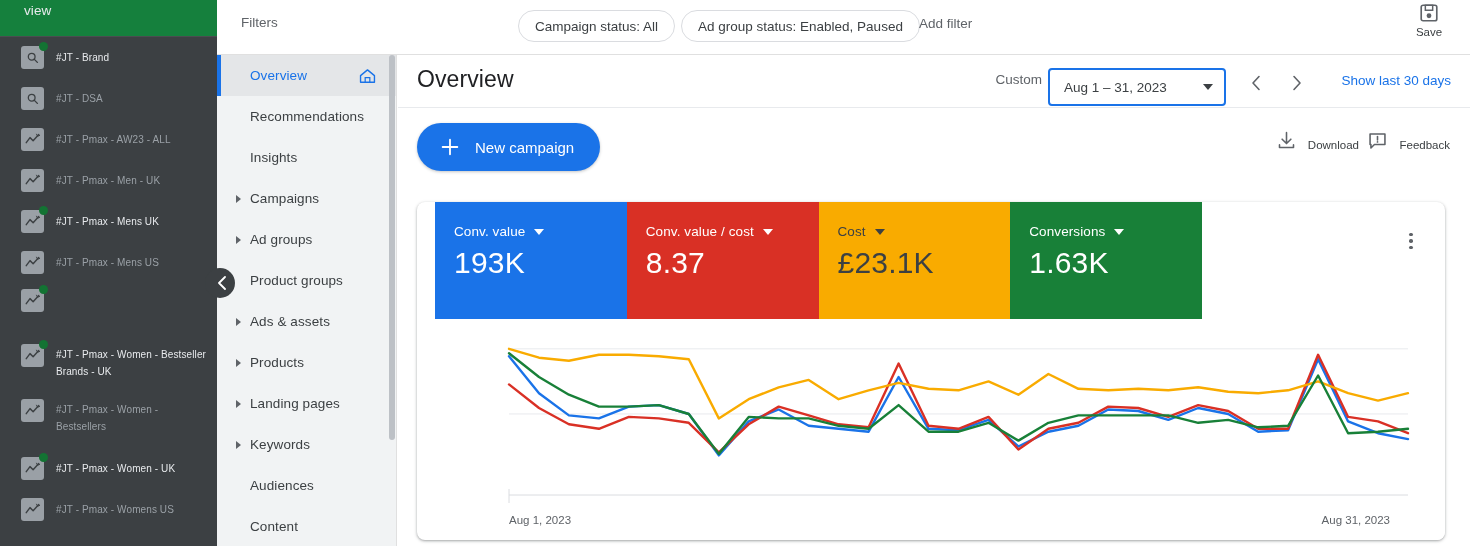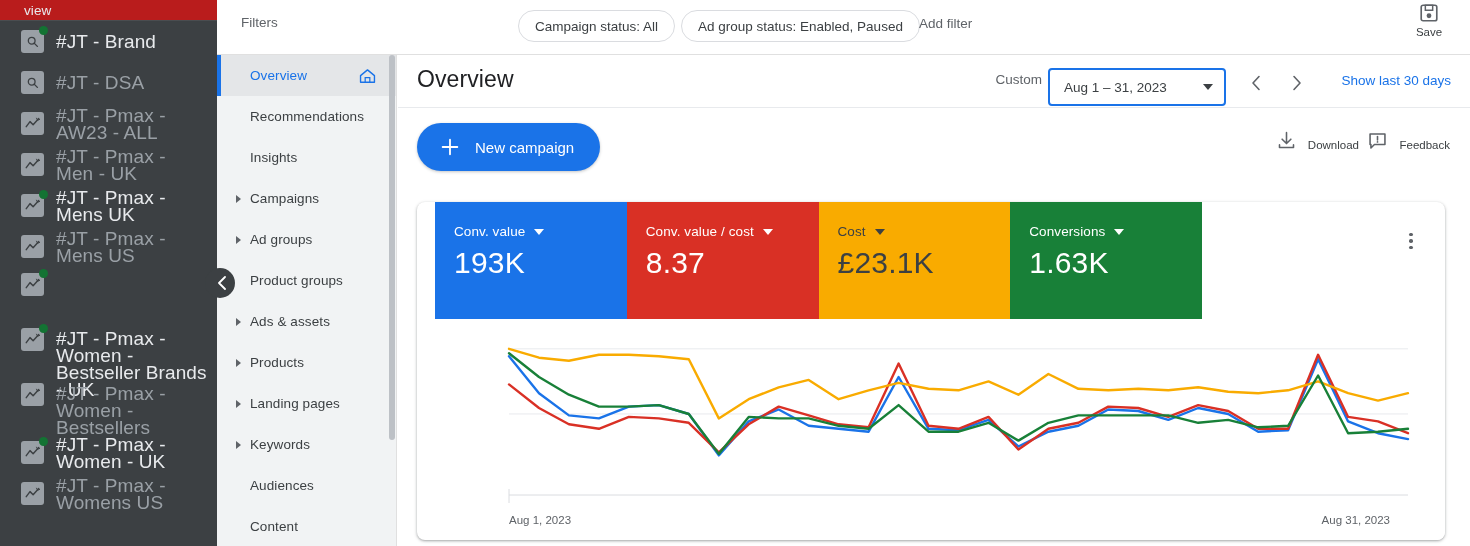--- a/index.html
+++ b/index.html
@@ -9,42 +9,42 @@
     overflow: hidden; background: #fff;
   }
   #app { position: relative; width: 1470px; height: 546px; }
 
   
   #sidebar {
     position: absolute; left: 0; top: 0; width: 217px; height: 546px;
     background: #3c4043; overflow: hidden;
   }
   #sidebar-top-band {
-    height: 20px; background: #b91c1c; color: #e8eaed;
+    height: 36px; background: #15803d; color: #e8eaed;
     font-size: 13.5px; padding: 3px 0 8px 24px; letter-spacing: .1px;
   }
   #sidebar-divider { height: 1px; background: #4a4d50; }
   .acct {
     display: flex; align-items: center; gap: 12px;
     padding: 0 10px 0 10px; height: 41px; position: relative;
   }
   .acct.two-line { height: 55px; align-items: flex-start; padding-top: 6px; }
   .acct-icon {
     position: relative; flex: 0 0 auto;
     width: 23px; height: 23px; border-radius: 3px;
     background: #9aa0a6; display: flex; align-items: center; justify-content: center;
     margin-left: 11px;
   }
   .acct-icon svg { display: block; }
   .acct-dot {
     position: absolute; right: -4px; top: -4px;
     width: 9px; height: 9px; border-radius: 50%; background: #137333;
   }
   .acct-label {
-    font-size: 19px; line-height: 17px; color: #9aa0a6; letter-spacing: .1px;
+    font-size: 10px; line-height: 17px; color: #9aa0a6; letter-spacing: .1px;
   }
   .acct.active .acct-label { color: #e8eaed; }
   .acct.two-line .acct-label { padding-top: 2px; }
 
   
   #collapse-handle {
     position: absolute; left: 205px; top: 268px;
     width: 30px; height: 30px; border-radius: 50%;
     background: #3c4043; display: flex; align-items: center;
     justify-content: center; z-index: 30; cursor: pointer;

